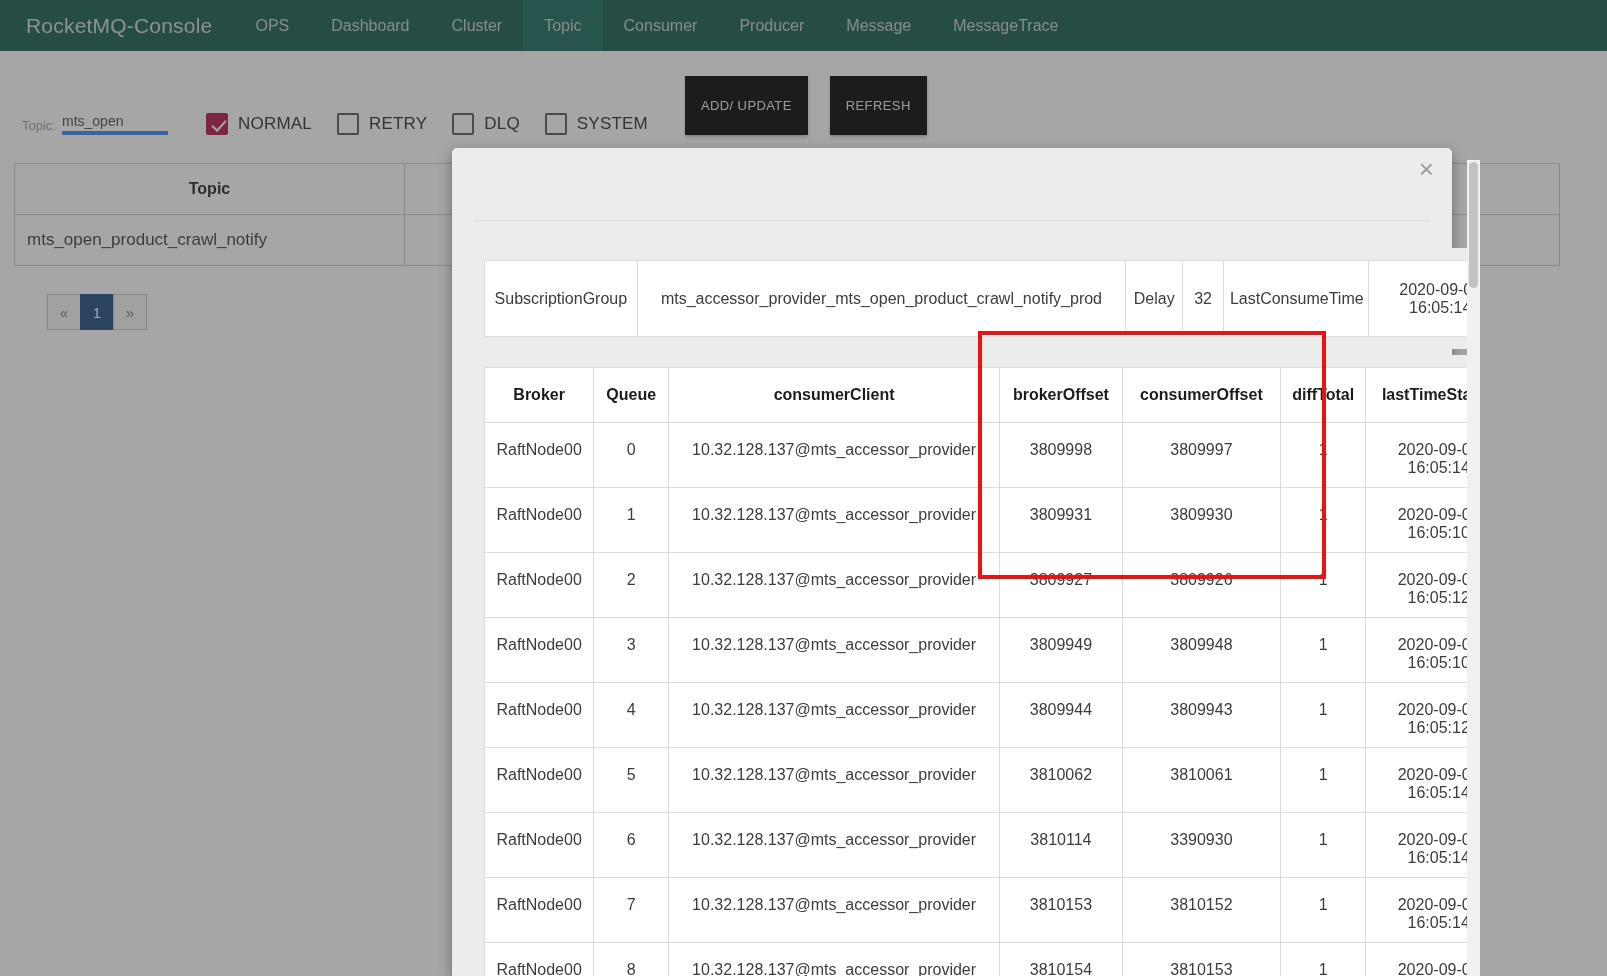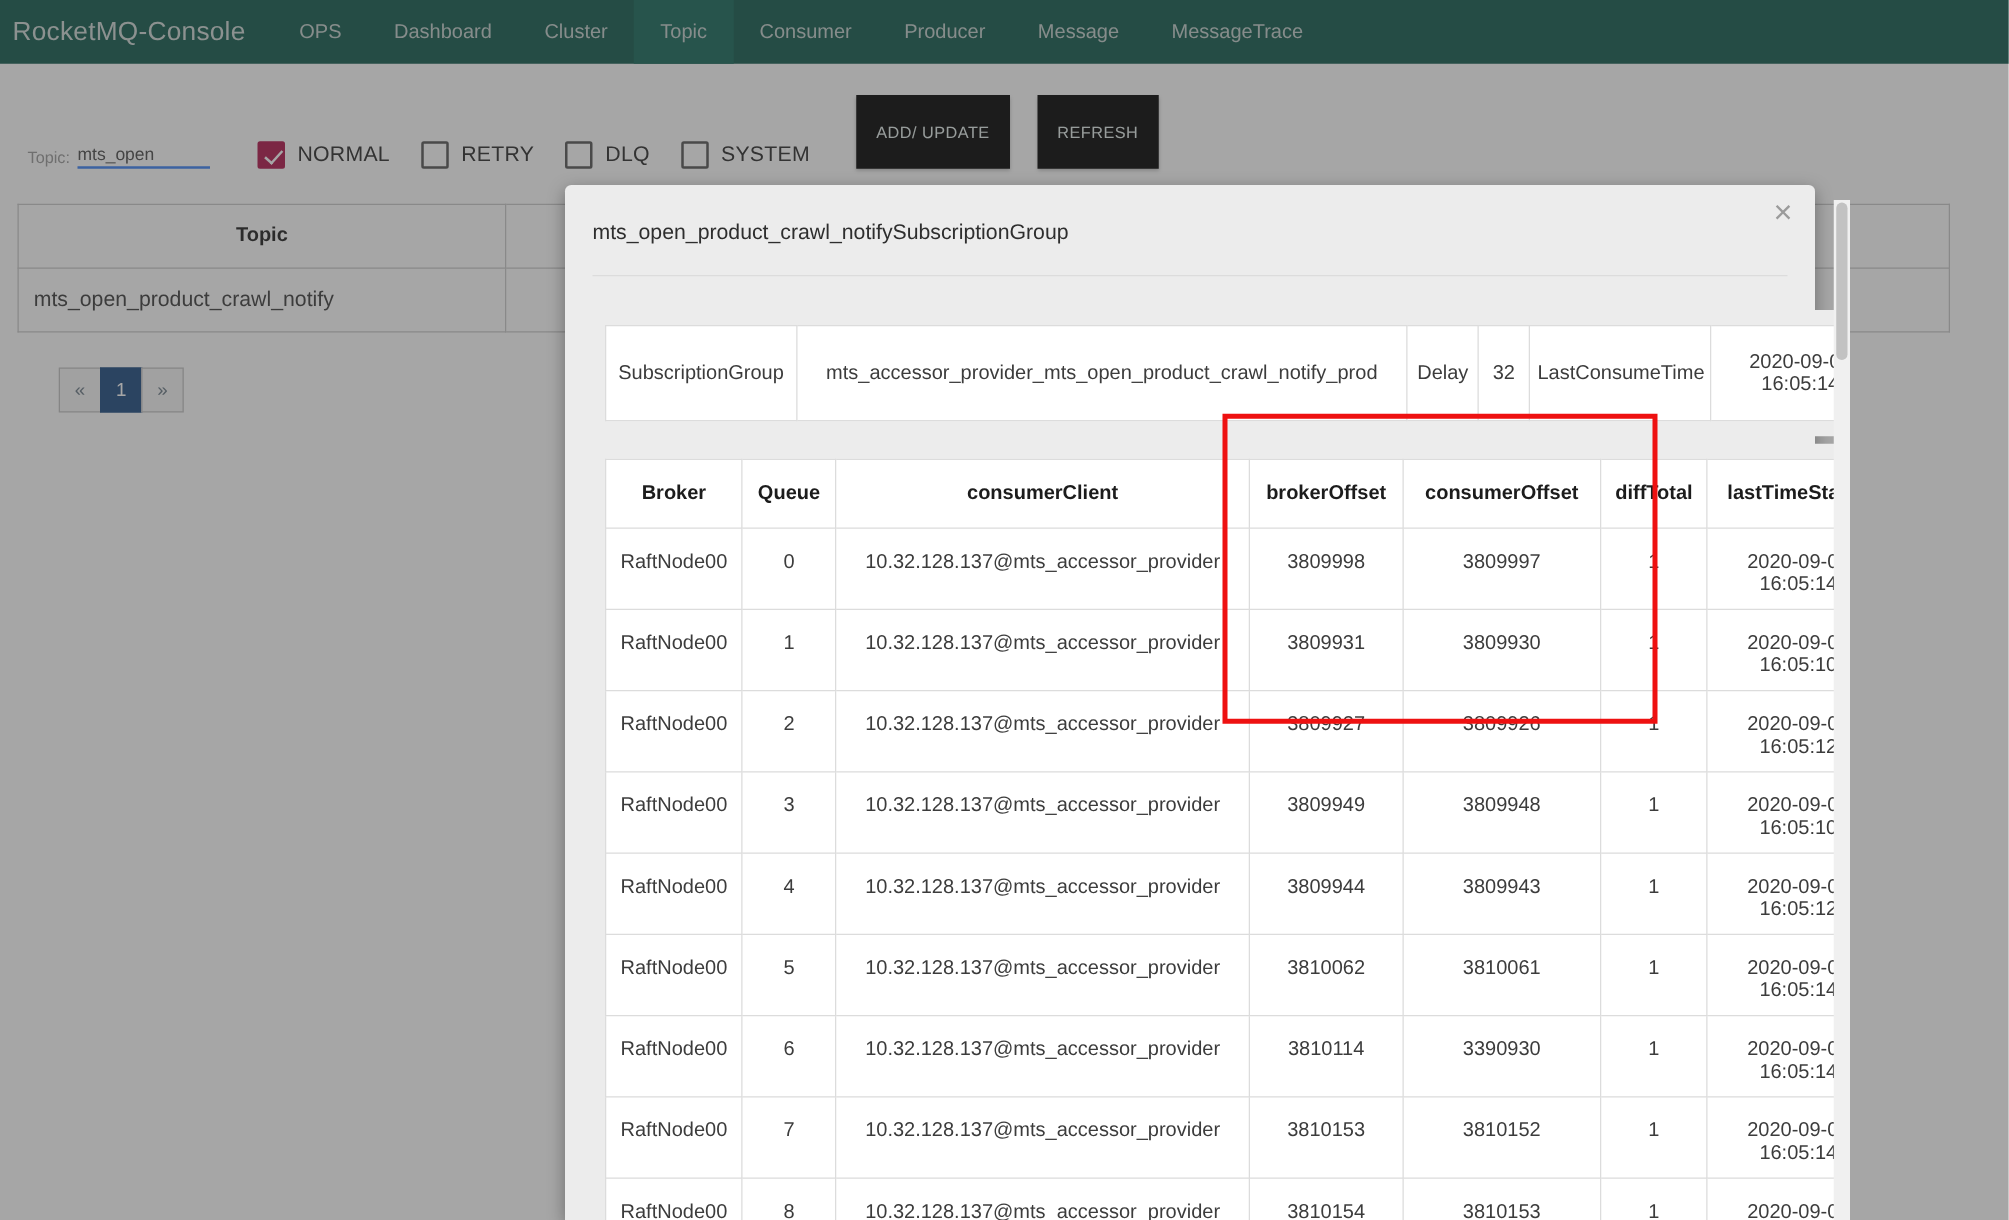--- a/index.html
+++ b/index.html
@@ -11,41 +11,41 @@
     overflow:hidden;
     position:relative;
   }
 
   
   #page-root { position:absolute; inset:0; background:#ffffff; }
 
   
   .navbar {
     height:51px; background:#125A4D; display:flex; align-items:stretch;
-    padding-left:6px;
+    padding-left:22px;
   }
   .brand {
     color:#cfd9d6; font-size:21px; display:flex; align-items:center;
     padding:0 22px 0 4px; letter-spacing:.2px; white-space:nowrap;
   }
   .navlink {
     color:#c4d0cd; font-size:16px; display:flex; align-items:center;
     padding:0 21px; white-space:nowrap; cursor:pointer;
   }
   .navlink.active { background:#16685a; }
 
   
   .toolbar {
     display:flex; align-items:flex-end; gap:12px; padding:84px 0 0 22px;
     height:60px;
   }
   .topic-field { display:flex; align-items:flex-end; width:180px; }
   .topic-label { color:#9a9a9a; font-size:13px; padding-bottom:2px; margin-right:6px; }
   .topic-input {
-    border:none; border-bottom:2px solid #3b82f6; background:transparent;
+    border:none; border-bottom:4px solid #3b82f6; background:transparent;
     font-size:14px; color:#4a4a4a; width:106px; outline:none;
     font-family:"Liberation Sans", sans-serif; padding:0 0 2px 0;
   }
 
   .checkgroup { display:flex; align-items:center; gap:0; margin-left:-8px; }
   .chk-wrap { display:flex; align-items:center; margin-right:25px; cursor:pointer; }
   .chk {
     width:22px; height:22px; border:2px solid #555; background:#fff;
     margin-right:10px; position:relative; border-radius:2px; flex:none;
   }
@@ -228,21 +228,20 @@
       <div class="pg">»</div>
     </div>
   </div>
 </div>
 
 <div class="overlay"></div>
 
 <div class="modal">
   <div class="modal-head">
     <div class="modal-close">×</div>
-    <div class="modal-title">mts_open_product_crawl_notifySubscriptionGroup</div>
   </div>
   <div class="modal-divider"></div>
 </div>
 
 <div class="modal-clip">
   <div style="padding:88px 0 0 22px;">
 
     <div class="panel">
       <table class="sub-table">
         <tbody>

